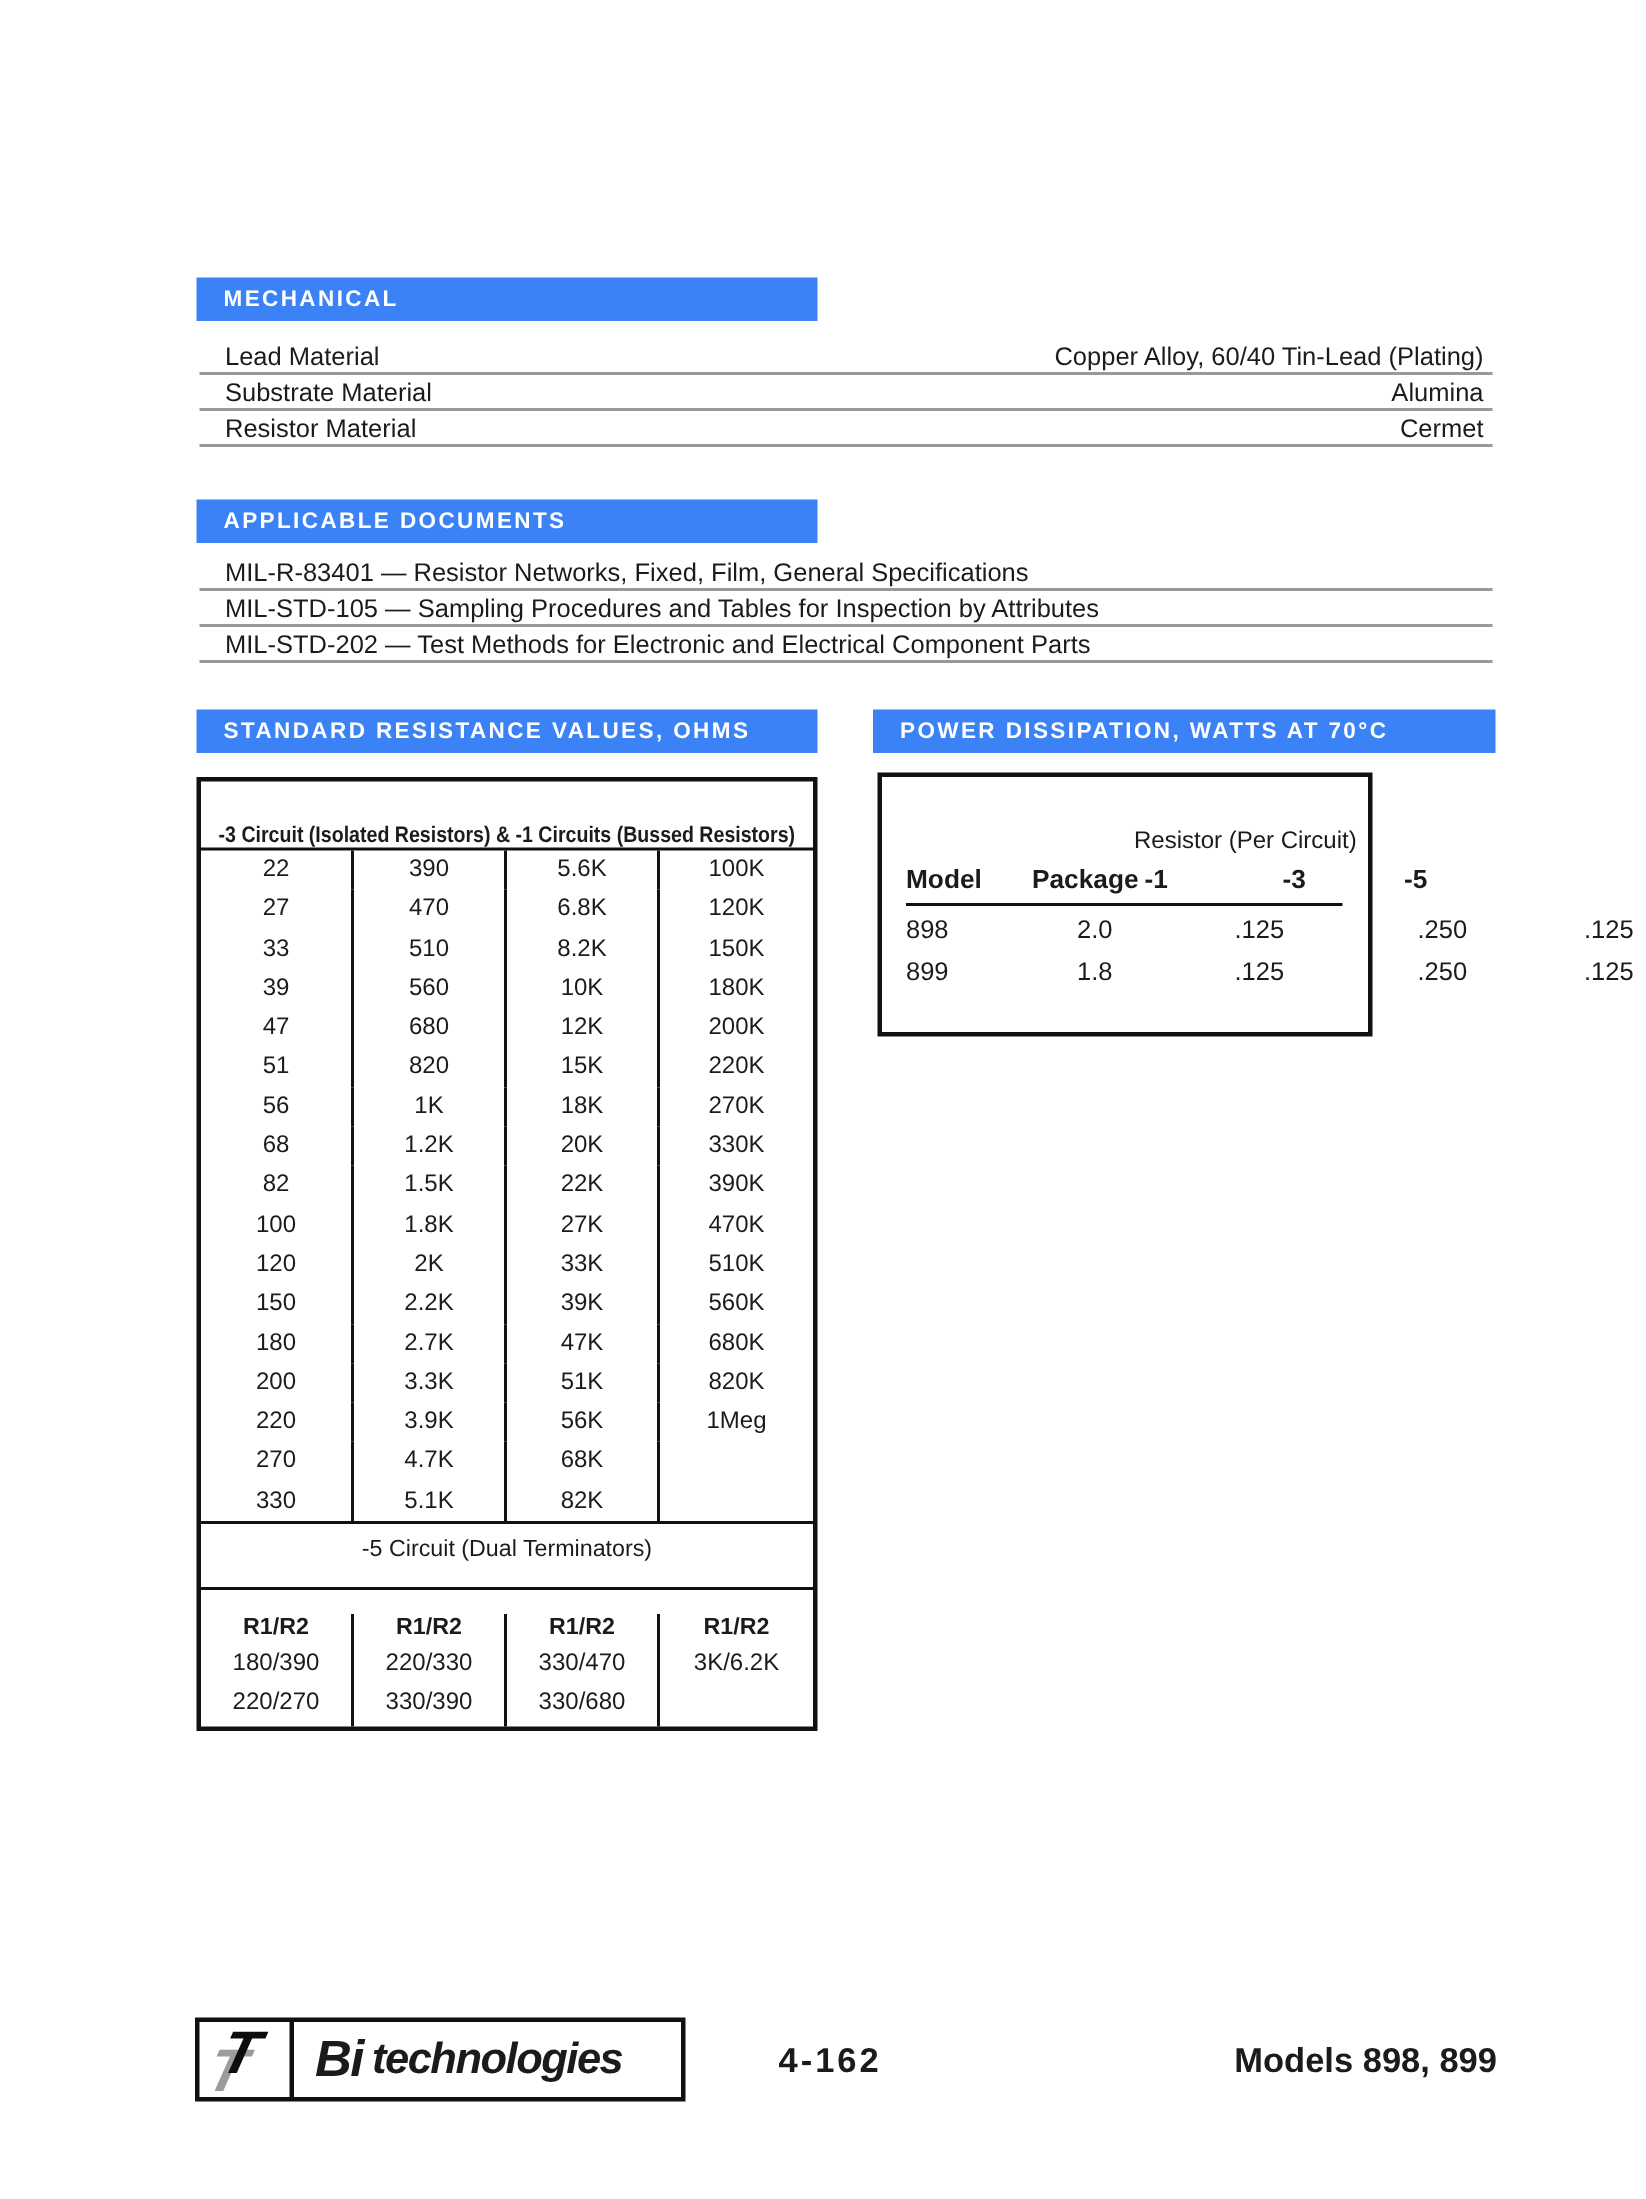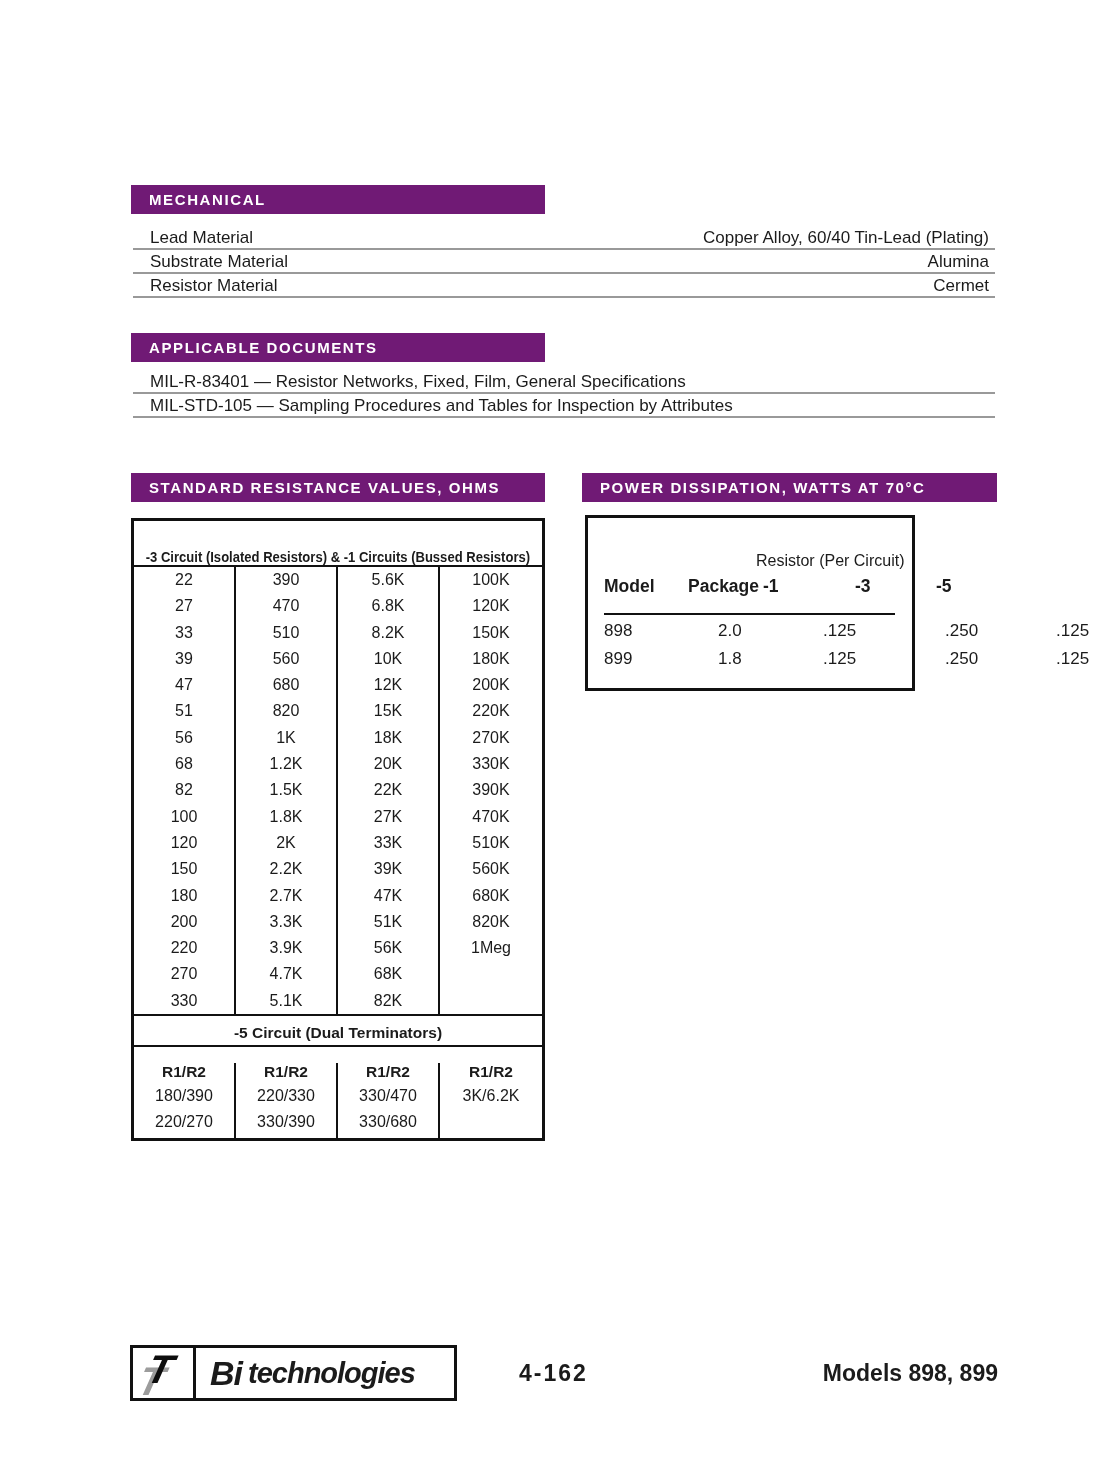--- a/index.html
+++ b/index.html
@@ -4,21 +4,21 @@
 <style>
   * { margin:0; padding:0; box-sizing:border-box; }
   html,body { background:#ffffff; }
   .page {
     position:relative; width:1097px; height:1466px; background:#ffffff;
     font-family:"Liberation Sans", sans-serif; color:#1b1b1b; overflow:hidden;
   }
 
   
   .bar {
-    position:absolute; height:29px; background:#701a75; color:#ffffff;
+    position:absolute; height:29px; background:#3b82f6; color:#ffffff;
     font-weight:bold; font-size:15px; letter-spacing:1.6px;
     line-height:29px; padding-left:18px; white-space:nowrap;
   }
   .bar-mechanical { left:131px; top:185px; width:414px; }
   .bar-documents  { left:131px; top:333px; width:414px; }
   .bar-resistance { left:131px; top:473px; width:414px; }
   .bar-power      { left:582px; top:473px; width:415px; }
 
   
   .rule-rows { position:absolute; left:133px; width:862px; }
@@ -40,42 +40,42 @@
     border-bottom:2.5px solid #111; font-weight:bold;
   }
   .res-header span { font-size:15px; transform:scaleX(.87); white-space:nowrap; }
   .res-grid { display:grid; grid-template-columns:repeat(4,1fr); grid-auto-rows:26.3px; }
   .res-grid .cell {
     border-right:2px solid #111; text-align:center; line-height:26.3px; font-size:16px;
   }
   .res-grid .cell.last { border-right:none; }
   .res-band {
     border-top:2.5px solid #111; border-bottom:2.5px solid #111;
-    height:33px; line-height:33px; text-align:center; font-weight:bold; font-size:15.5px;
+    height:46px; line-height:33px; text-align:center; font-weight:normal; font-size:15.5px;
   }
   .res-dual { display:grid; grid-template-columns:repeat(4,1fr); grid-template-rows:36px 26px 29px; }
   .res-dual .cell { border-right:2px solid #111; text-align:center; font-size:16px; }
   .res-dual .cell.last { border-right:none; }
   .res-dual .hdr { font-weight:bold; font-size:15.5px; display:flex; align-items:flex-end; justify-content:center; padding-bottom:2px;margin-top:16px; }
   .res-dual .val { line-height:26px; }
 
   
   .pw-table {
     position:absolute; left:585px; top:515px; width:330px; height:176px;
     border:3px solid #111; background:#fff;
   }
   .pw-span { margin:34px 12px 0 165px; display:flex; align-items:center; font-size:16px; }
   .pw-span .dash { border-top:2px solid #2a2a2a; height:0; }
   .pw-span .dash.l { width:36px; }
   .pw-span .dash.r { flex:1; }
   .pw-span .lbl { padding:0 3px; white-space:nowrap; }
   .pw-head {
     display:grid; grid-template-columns:84px 75px 92px 81px 1fr;
     margin:6px 17px 0 16px; border-bottom:2.5px solid #111;
-    padding-bottom:16px; font-weight:bold; font-size:17.5px;
+    padding-bottom:5px; font-weight:bold; font-size:17.5px;
   }
   .pw-rows { margin-top:2px; }
   .pw-row {
     display:grid; grid-template-columns:84px 75px 92px 81px 1fr;
     margin:0 17px 0 16px; font-size:17px; line-height:28px;gap:30px;
   }
 
   
   .footer-logo {
     position:absolute; left:130px; top:1345px; width:327px; height:56px;
@@ -115,20 +115,23 @@
     </div>
   </div>
 
   <div class="bar bar-documents">APPLICABLE DOCUMENTS</div>
   <div class="rule-rows rows-documents">
     <div class="rule-row">
       <span>MIL-R-83401 — Resistor Networks, Fixed, Film, General Specifications</span>
     </div>
     <div class="rule-row">
       <span>MIL-STD-105 — Sampling Procedures and Tables for Inspection by Attributes</span>
+    </div>
+    <div class="rule-row">
+      <span>MIL-STD-202 — Test Methods for Electronic and Electrical Component Parts</span>
     </div>
   </div>
 
   <div class="bar bar-resistance">STANDARD RESISTANCE VALUES, OHMS</div>
   <div class="res-table">
     <div class="res-header">
       <span>-3 Circuit (Isolated Resistors) &amp; -1 Circuits (Bussed Resistors)</span>
     </div>
     <div class="res-grid">
         <div class="cell">22</div>

